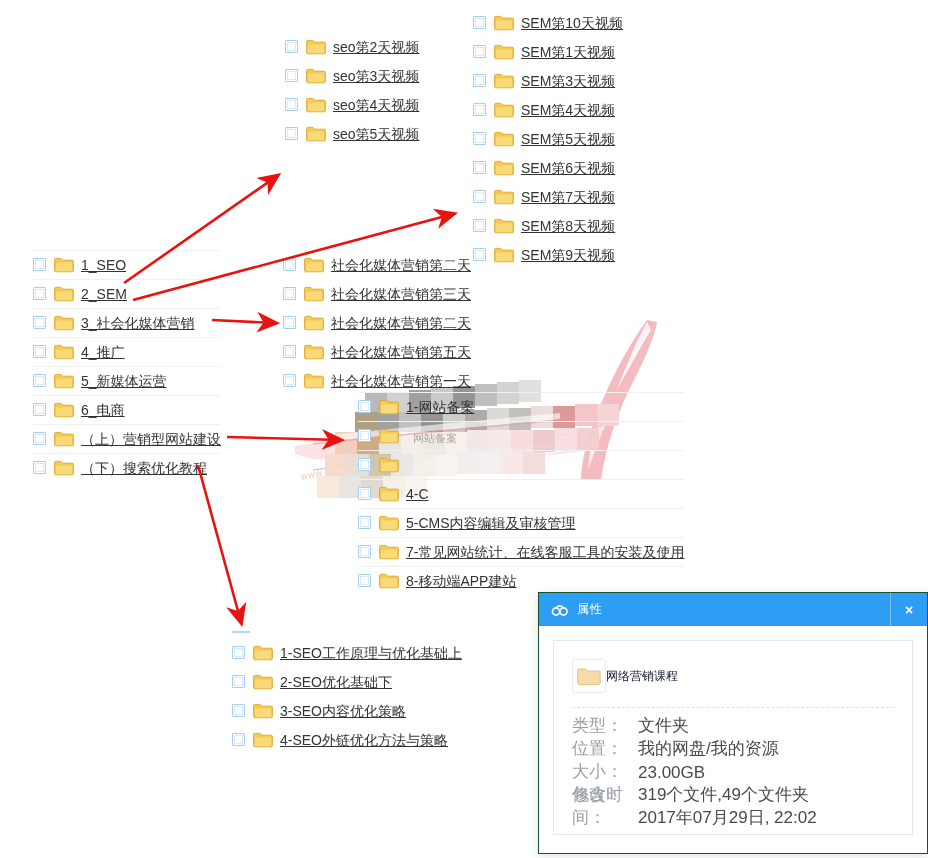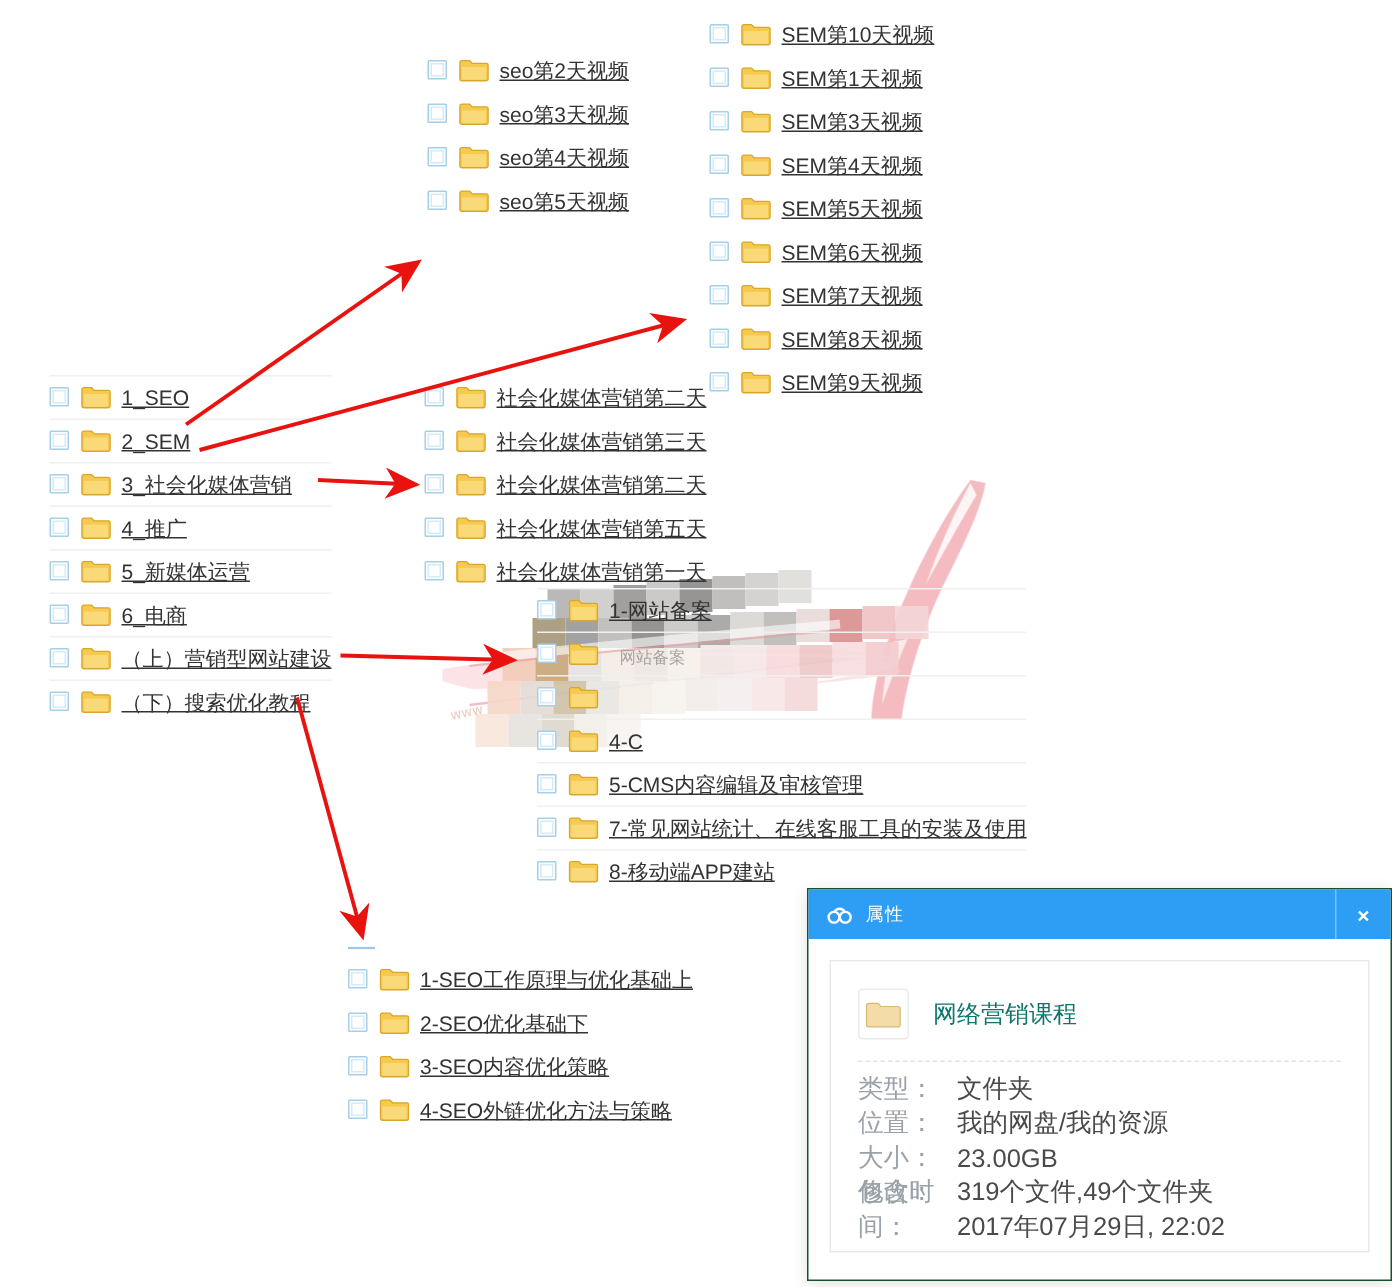--- a/index.html
+++ b/index.html
@@ -98,21 +98,21 @@
   #props-body{
     margin:14px;border:1px solid #e6e9ec;height:195px;box-sizing:border-box;
     padding:12px 18px;
   }
   #props-fileline{display:flex;align-items:center;height:46px;}
   #props-folder-icon{
     width:32px;height:32px;border:1px solid #e8eaec;border-radius:3px;
     display:flex;align-items:center;justify-content:center;background:#fff;
     flex:0 0 auto;
   }
-  #props-filename{margin-left:16px;font-size:16px;color:#0f766e;}
+  #props-filename{font-size:12px;color:#0f172a;}
   #props-divider{
     border-top:1px dashed #dfe3e6;margin:8px 0 6px 0;
   }
   .prow{display:flex;align-items:flex-end;height:23px;font-size:17px;}
   .pkey{width:66px;color:#9aa1a8;flex:0 0 auto;}
   .pval{color:#4a4a4a;}
 </style>
 </head>
 <body>
 

